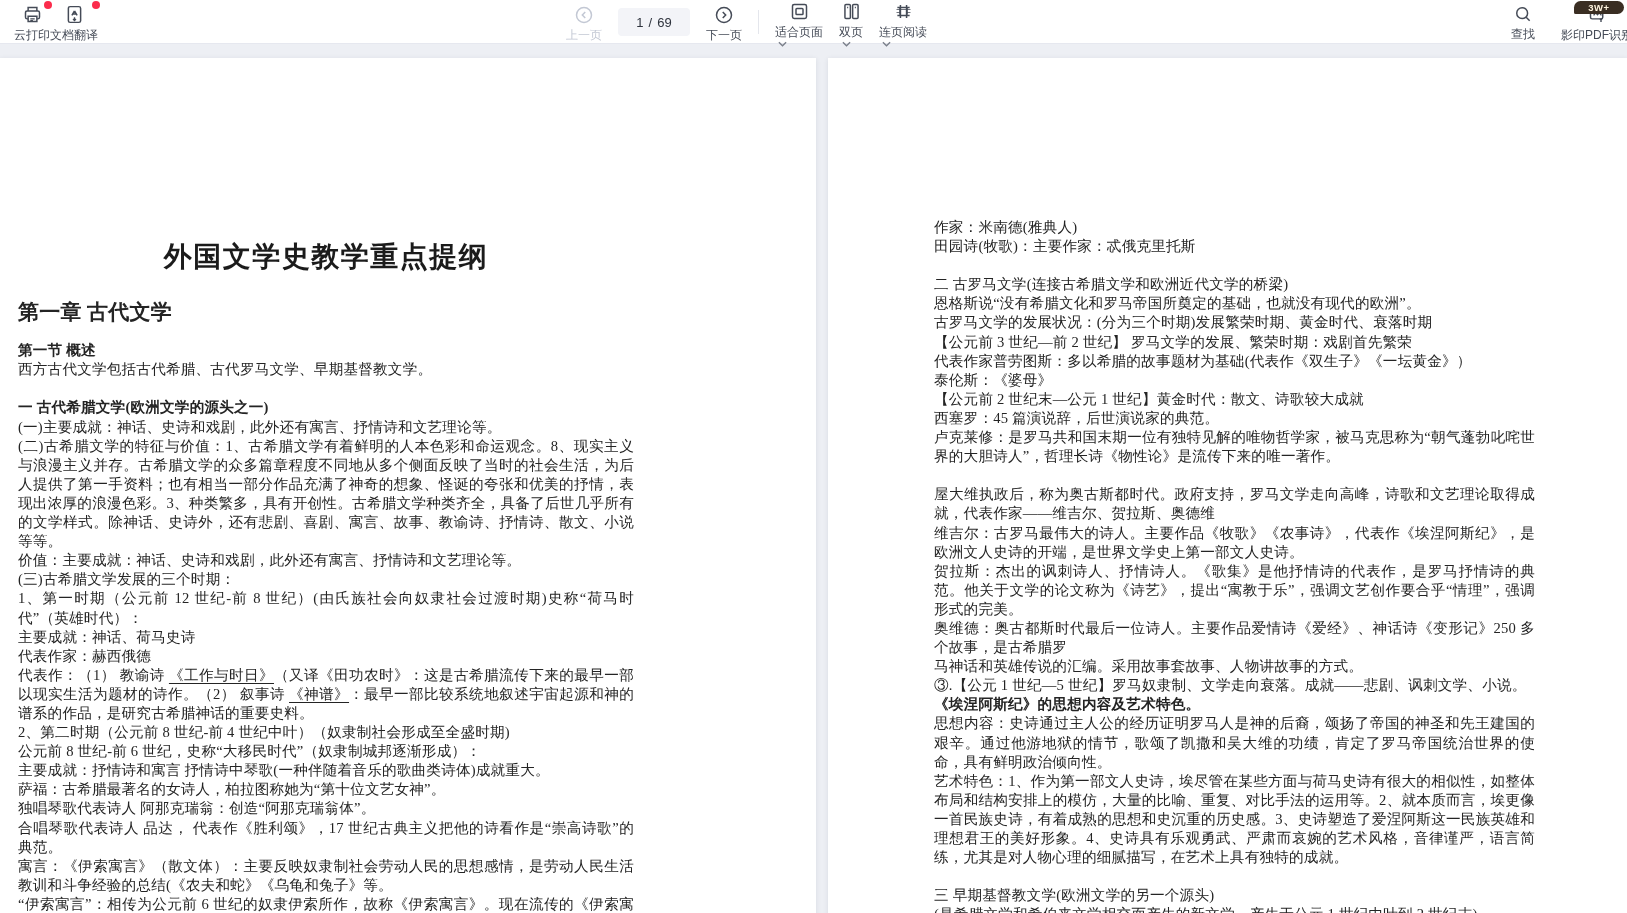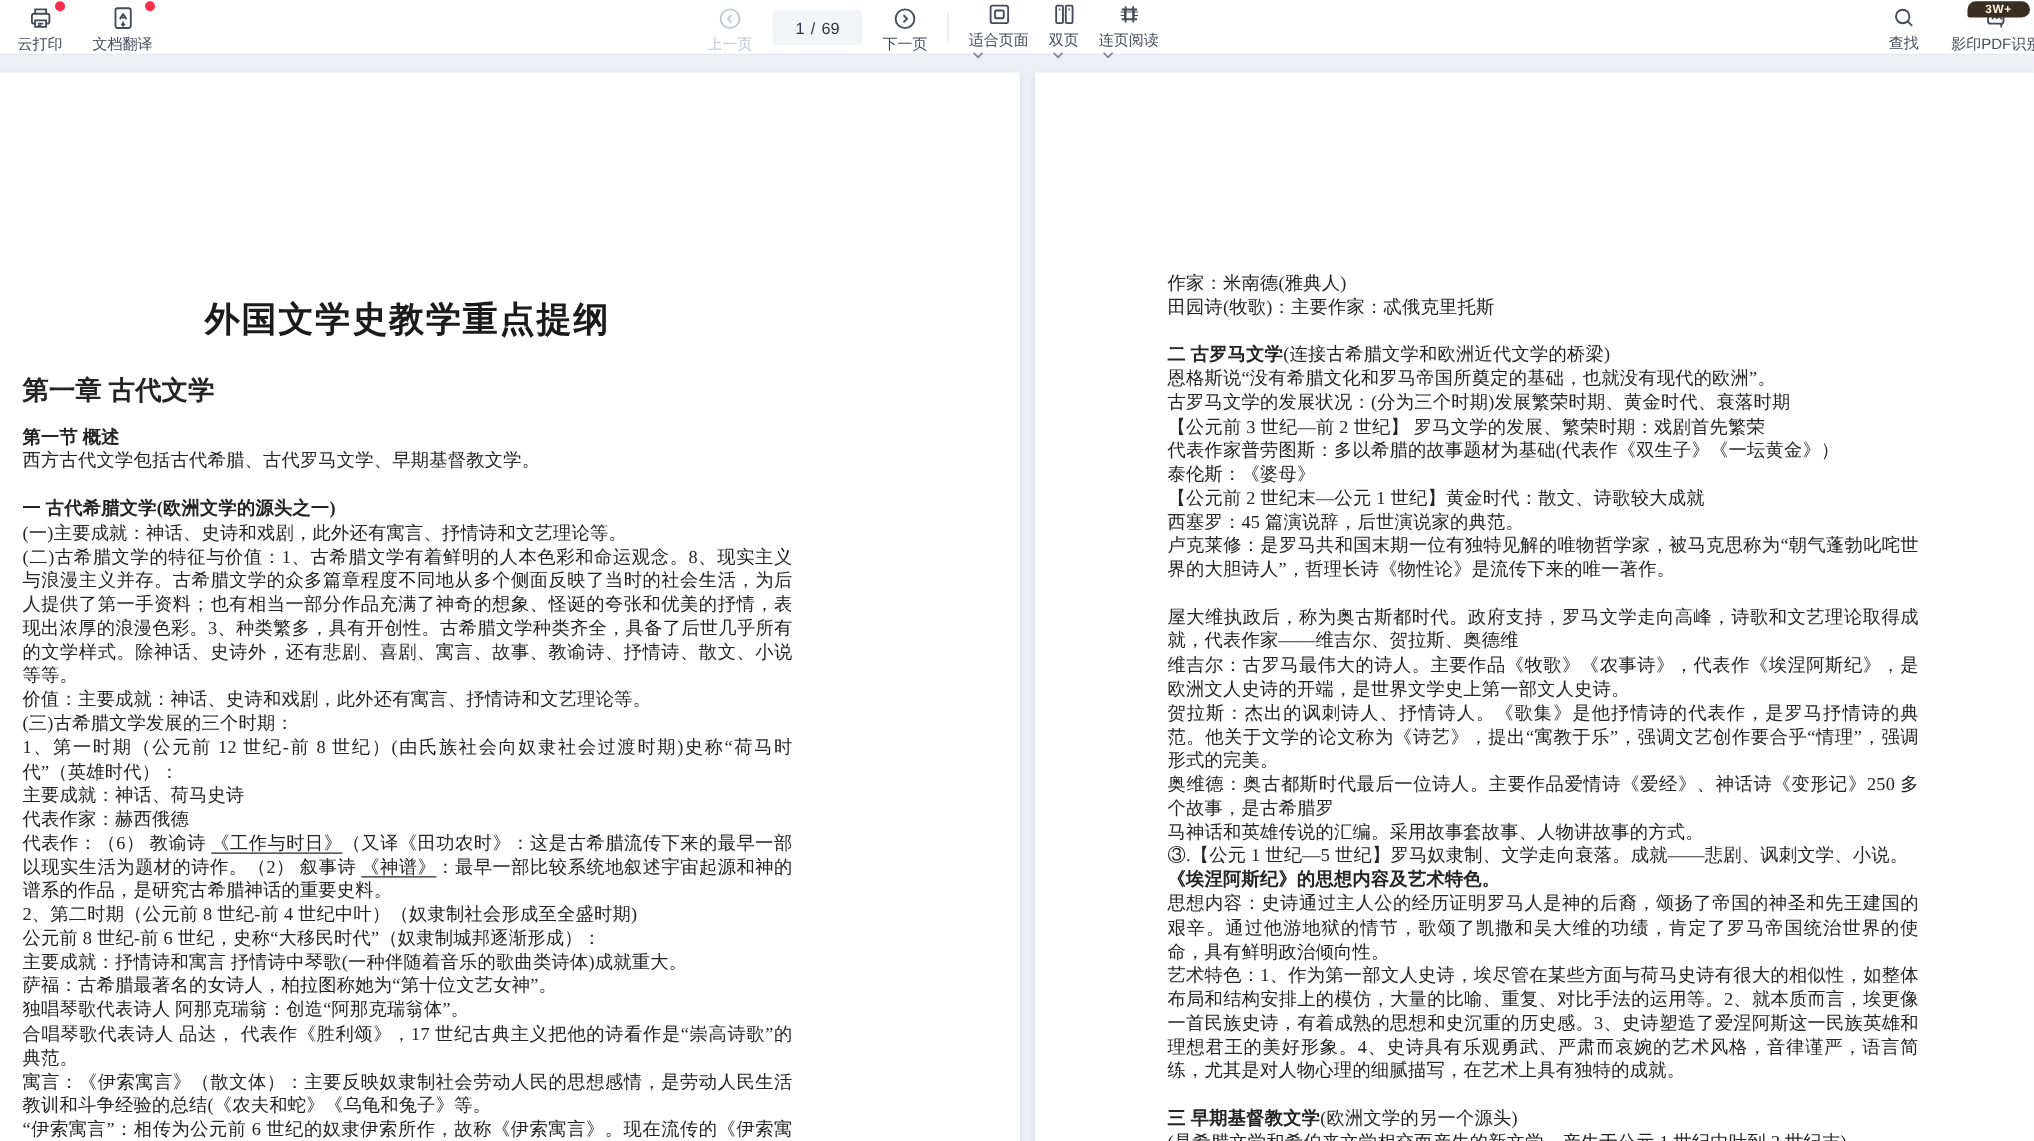--- a/index.html
+++ b/index.html
@@ -6,21 +6,21 @@
   html,body { width:1627px; height:913px; overflow:hidden; background:#edeff4;
               font-family:"Liberation Sans","DejaVu Sans",sans-serif; }
 
   
   .toolbar { position:absolute; left:0; top:0; width:1627px; height:44px;
              background:#ffffff; border-bottom:1px solid #e6e8ef; z-index:10; }
   .tb-btn { display:flex; flex-direction:column; align-items:center; justify-content:flex-start;
             color:#454b57; font-size:12px; cursor:pointer; position:relative; padding-top:4px; }
   .tb-btn .lbl { margin-top:2px; white-space:nowrap; }
   .tb-btn svg { display:block; }
-  .tb-left  { position:absolute; left:14px; top:0; height:44px; display:flex; gap:24px; }
+  .tb-left  { position:absolute; left:14px; top:0; height:44px; display:flex; }
   .tb-center{ position:absolute; left:566px; top:0; height:44px; display:flex; align-items:center; gap:16px; }
   .tb-right { position:absolute; right:-6px; top:0; height:44px; display:flex; gap:26px; }
   .disabled { color:#c3c8d4; }
   .red-dot { position:absolute; top:1px; right:-2px; width:8px; height:8px; border-radius:50%;
              background:#fb2c4c; }
   .page-box { width:72px; height:28px; background:#f3f4f8; border-radius:4px;
               display:flex; align-items:center; justify-content:center; gap:5px;
               font-size:13px; color:#2e333d; }
   .v-div { width:1px; height:24px; background:#e4e6ec; }
   .chev { margin-left:3px; }
@@ -39,21 +39,21 @@
   .doc-body.r { left:106px; top:160px; width:601px; }
 
   .ln { font-family:"Liberation Serif","DejaVu Serif",serif; font-size:14.6px;
         line-height:19.1px; color:#242424; letter-spacing:.2px; text-align:justify; }
   .ln.title { font-size:28px; font-weight:bold; text-align:center; letter-spacing:1.5px;
               line-height:26px; margin-bottom:33px; color:#1b1b1b; }
   .ln.h1 { font-size:21px; font-weight:bold; line-height:19.1px; }
   .ln.h2 { font-weight:bold; }
   .ln.gap { height:19.1px; }
   .ln span.u { text-decoration:underline; text-underline-offset:3px; }
-  .ln span.b { font-weight:bold; }
+  .ln span.b { font-weight:normal; }
 </style>
 </head>
 <body>
 
 <div class="toolbar">
 
   <div class="tb-left">
     <div class="tb-btn">
       <span>
         <svg width="21" height="21" viewBox="0 0 24 24" fill="none" stroke="#454b57" stroke-width="1.7">
@@ -182,21 +182,21 @@
         <p class="ln body"><span>西方古代文学包括古代希腊、古代罗马文学、早期基督教文学。</span></p>
         <p class="ln gap"></p>
         <p class="ln h2"><span>一 古代希腊文学(欧洲文学的源头之一)</span></p>
         <p class="ln body"><span>(一)主要成就：神话、史诗和戏剧，此外还有寓言、抒情诗和文艺理论等。</span></p>
         <p class="ln body"><span>(二)古希腊文学的特征与价值：1、古希腊文学有着鲜明的人本色彩和命运观念。8、现实主义与浪漫主义并存。古希腊文学的众多篇章程度不同地从多个侧面反映了当时的社会生活，为后人提供了第一手资料；也有相当一部分作品充满了神奇的想象、怪诞的夸张和优美的抒情，表现出浓厚的浪漫色彩。3、种类繁多，具有开创性。古希腊文学种类齐全，具备了后世几乎所有的文学样式。除神话、史诗外，还有悲剧、喜剧、寓言、故事、教谕诗、抒情诗、散文、小说等等。</span></p>
         <p class="ln body"><span>价值：主要成就：神话、史诗和戏剧，此外还有寓言、抒情诗和文艺理论等。</span></p>
         <p class="ln body"><span>(三)古希腊文学发展的三个时期：</span></p>
         <p class="ln body"><span>1、第一时期（公元前 12 世纪-前 8 世纪）(由氏族社会向奴隶社会过渡时期)史称“荷马时代”（英雄时代）：</span></p>
         <p class="ln body"><span>主要成就：神话、荷马史诗</span></p>
         <p class="ln body"><span>代表作家：赫西俄德</span></p>
-        <p class="ln body"><span>代表作：（6） 教谕诗 </span><span class="u">《工作与时日》</span><span>（又译《田功农时》：这是古希腊流传下来的最早一部以现实生活为题材的诗作。（2） 叙事诗 </span><span class="u">《神谱》</span><span>：最早一部比较系统地叙述宇宙起源和神的谱系的作品，是研究古希腊神话的重要史料。</span></p>
+        <p class="ln body"><span>代表作：（1） 教谕诗 </span><span class="u">《工作与时日》</span><span>（又译《田功农时》：这是古希腊流传下来的最早一部以现实生活为题材的诗作。（2） 叙事诗 </span><span class="u">《神谱》</span><span>：最早一部比较系统地叙述宇宙起源和神的谱系的作品，是研究古希腊神话的重要史料。</span></p>
         <p class="ln body"><span>2、第二时期（公元前 8 世纪-前 4 世纪中叶）（奴隶制社会形成至全盛时期)</span></p>
         <p class="ln body"><span>公元前 8 世纪-前 6 世纪，史称“大移民时代”（奴隶制城邦逐渐形成）：</span></p>
         <p class="ln body"><span>主要成就：抒情诗和寓言 抒情诗中琴歌(一种伴随着音乐的歌曲类诗体)成就重大。</span></p>
         <p class="ln body"><span>萨福：古希腊最著名的女诗人，柏拉图称她为“第十位文艺女神”。</span></p>
         <p class="ln body"><span>独唱琴歌代表诗人 阿那克瑞翁：创造“阿那克瑞翁体”。</span></p>
         <p class="ln body"><span>合唱琴歌代表诗人 品达， 代表作《胜利颂》，17 世纪古典主义把他的诗看作是“崇高诗歌”的典范。</span></p>
         <p class="ln body"><span>寓言：《伊索寓言》（散文体）：主要反映奴隶制社会劳动人民的思想感情，是劳动人民生活教训和斗争经验的总结(《农夫和蛇》《乌龟和兔子》等。</span></p>
         <p class="ln body"><span>“伊索寓言”：相传为公元前 6 世纪的奴隶伊索所作，故称《伊索寓言》。现在流传的《伊索寓言》</span></p>
       </div>
   </div>

